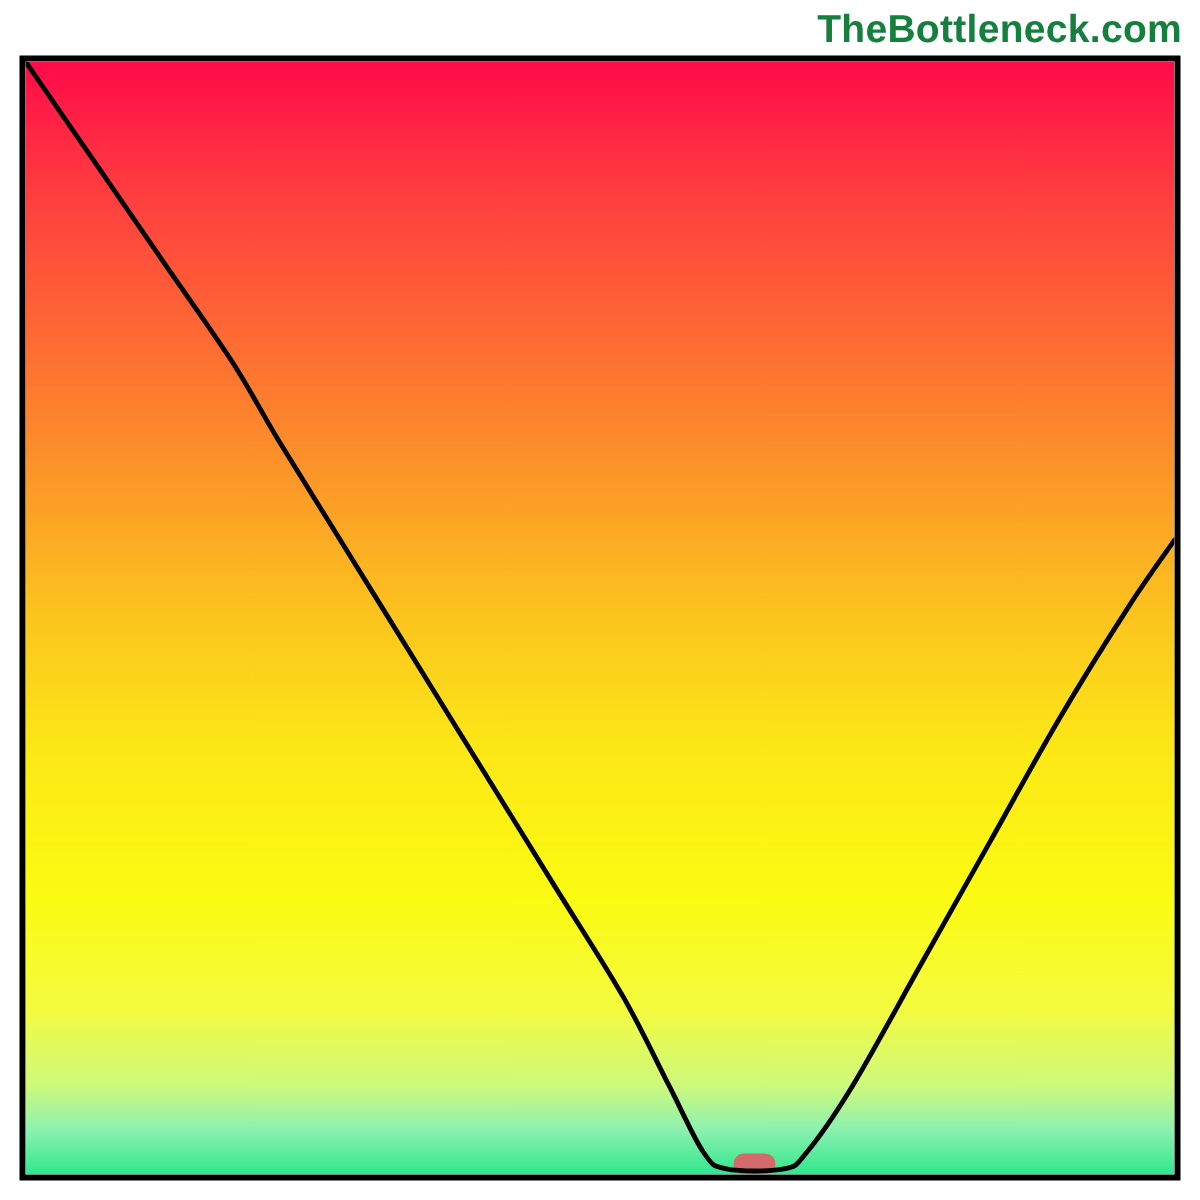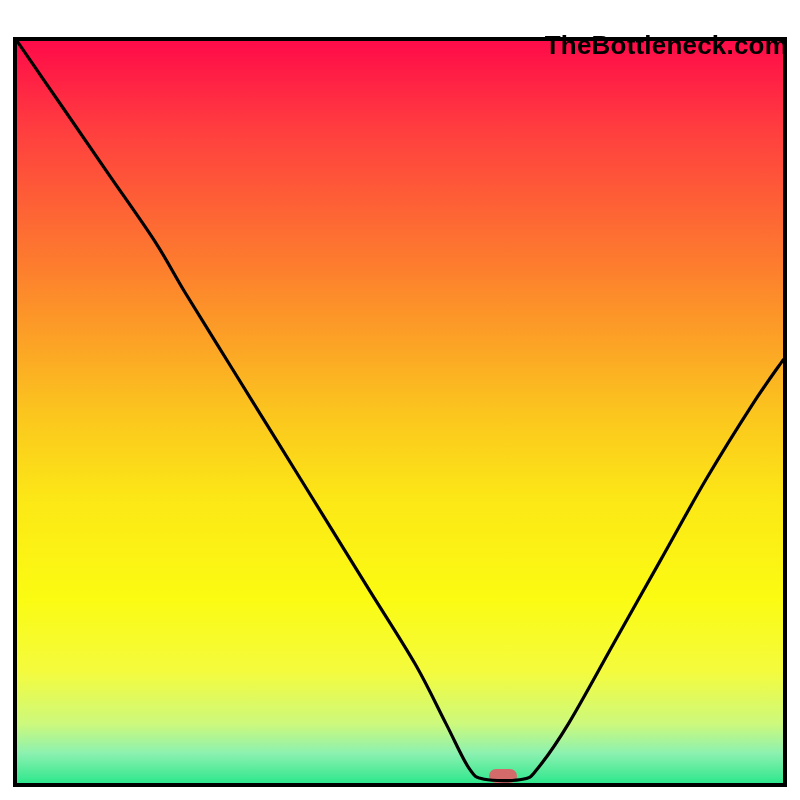--- a/index.html
+++ b/index.html
@@ -15,24 +15,23 @@
     width: 800px;
     height: 800px;
   }
   .watermark {
     position: absolute;
     top: 4px;
     right: 12px;
     font-family: Arial, Helvetica, sans-serif;
     font-size: 26px;
     font-weight: 600;
-    color: #000000;
+    color: #15803d;
     z-index: 10;
     letter-spacing: 0.2px;
-    margin-top: 26px;
   }
   .plot-frame {
     position: absolute;
     left: 13px;
     top: 37px;
     width: 774px;
     height: 750px;
     border: 4px solid #000;
     box-sizing: border-box;
     overflow: hidden;

